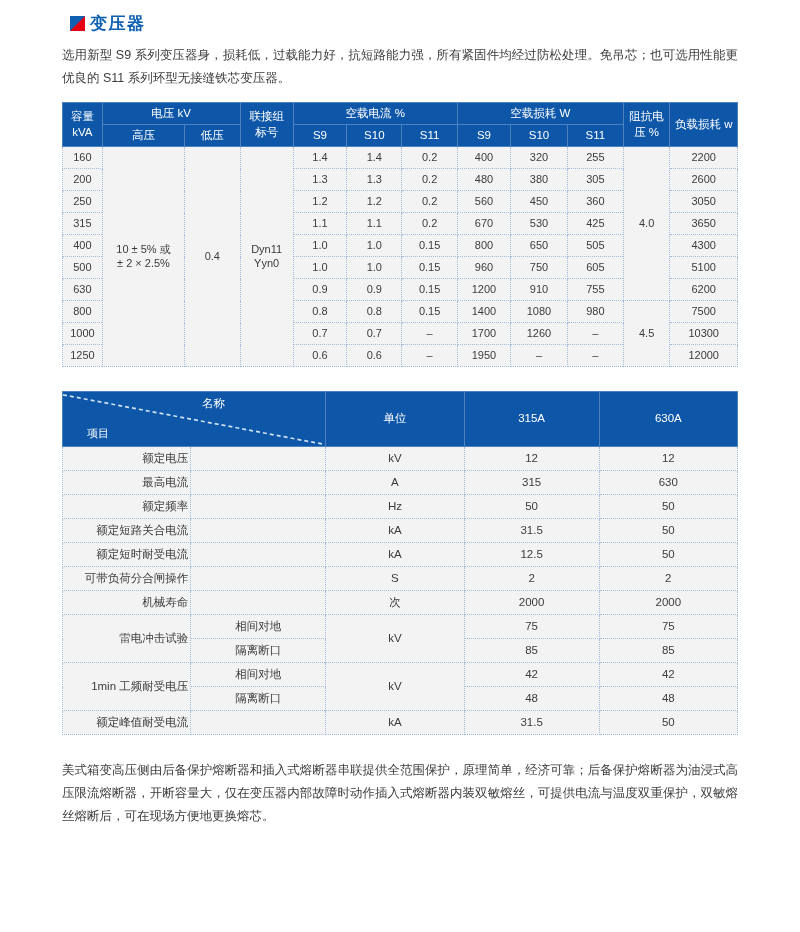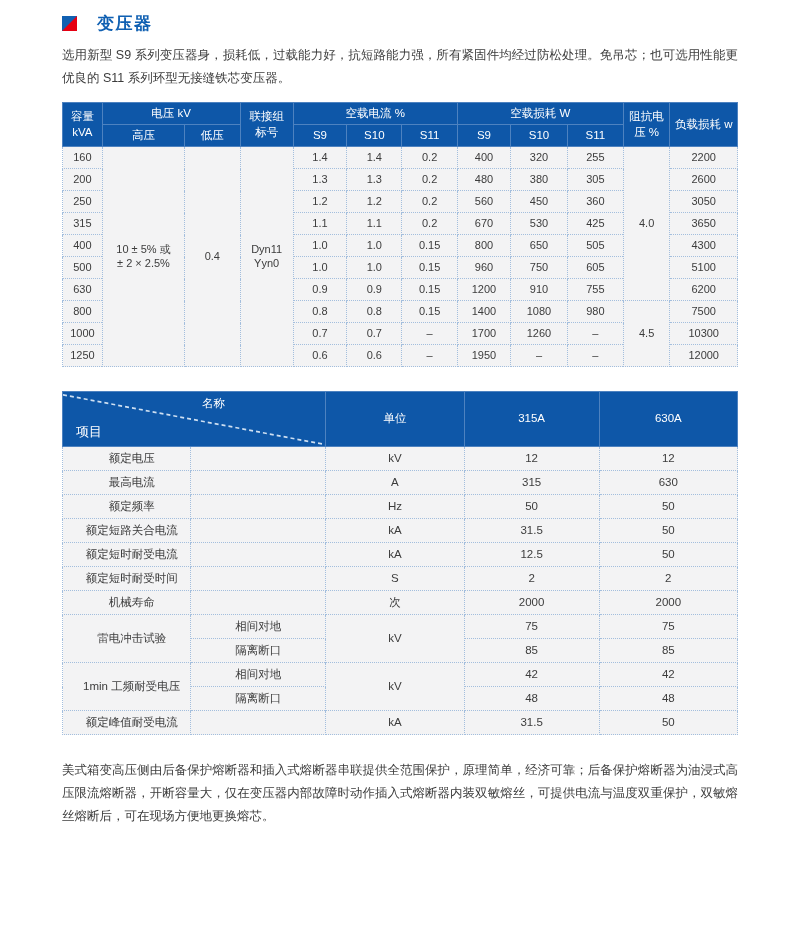--- a/index.html
+++ b/index.html
@@ -3,40 +3,40 @@
 <meta charset="utf-8">
 <style>
   html,body{margin:0;padding:0;}
   body{
     width:800px;height:932px;overflow:hidden;background:#ffffff;
     font-family:"Liberation Sans","DejaVu Sans",sans-serif;color:#3c3c3c;
   }
   .page{box-sizing:border-box;width:800px;padding:12px 62px 0 62px;}
   .section{margin:0;}
   .section + .section{margin-top:24px;}
-  .sec-head{display:flex;align-items:center;gap:20px;margin:0 0 9px 0;}
+  .sec-head{display:flex;align-items:center;gap:5px;margin:0 0 9px 8px;}
   .sec-icon{width:15px;height:15px;flex:0 0 auto;
     background:linear-gradient(135deg,var(--c-title,#1060b2) 49.5%,var(--c-red,#e60012) 50.5%);}
   .sec-title{font-size:17px;font-weight:bold;color:var(--c-title,#1060b2);letter-spacing:1.5px;}
   .intro{font-size:12.5px;line-height:23px;margin:4px 0 12px 0;color:#3c3c3c;text-align:justify;}
 
   table{width:100%;border-collapse:collapse;table-layout:fixed;}
   th{background:var(--c-header,#0e57a8);color:#fff;font-weight:normal;font-size:11.5px;
      border:1px solid #4d82c0;text-align:center;padding:1px 2px;line-height:1.35;}
   td{background:var(--c-rowbg,#f3f3f4);border:1px dotted var(--c-border,#a3bedd);
      font-size:11px;text-align:center;padding:0 2px;height:21px;line-height:1.25;color:#3c3c3c;}
   .pre{white-space:pre-line;}
   .t1 thead tr{height:22px;}
   .t2 td{height:23px;font-size:11.5px;}
-  .t2 td.lbl{text-align:center;padding-left:12px;}
+  .t2 td.lbl{text-align:right;padding-left:12px;}
   .t2 th.hcell{height:38px;}
   .diag{position:relative;padding:8px;height:38px;margin-top:28px;}
   .diag svg{position:absolute;left:0;top:0;width:100%;height:100%;display:block;}
   .diag .nm{position:absolute;top:4px;left:53%;font-size:11.5px;}
-  .diag .it{position:absolute;bottom:5px;left:13px;font-size:13px;}
+  .diag .it{position:absolute;bottom:5px;left:24px;font-size:11px;}
 </style>
 </head>
 <body>
 
 <div class="page">
 
   <div class="section">
     <div class="sec-head">
       <span class="sec-icon"></span>
       <span class="sec-title">变压器</span>
@@ -248,21 +248,21 @@
           <td>50</td>
         </tr>
         <tr>
           <td class="lbl">额定短时耐受电流</td>
           <td></td>
           <td>kA</td>
           <td>12.5</td>
           <td>50</td>
         </tr>
         <tr>
-          <td class="lbl">额定短时耐受时间</td>
+          <td class="lbl">可带负荷分合闸操作</td>
           <td></td>
           <td>S</td>
           <td>2</td>
           <td>2</td>
         </tr>
         <tr>
           <td class="lbl">机械寿命</td>
           <td></td>
           <td>次</td>
           <td>2000</td>

